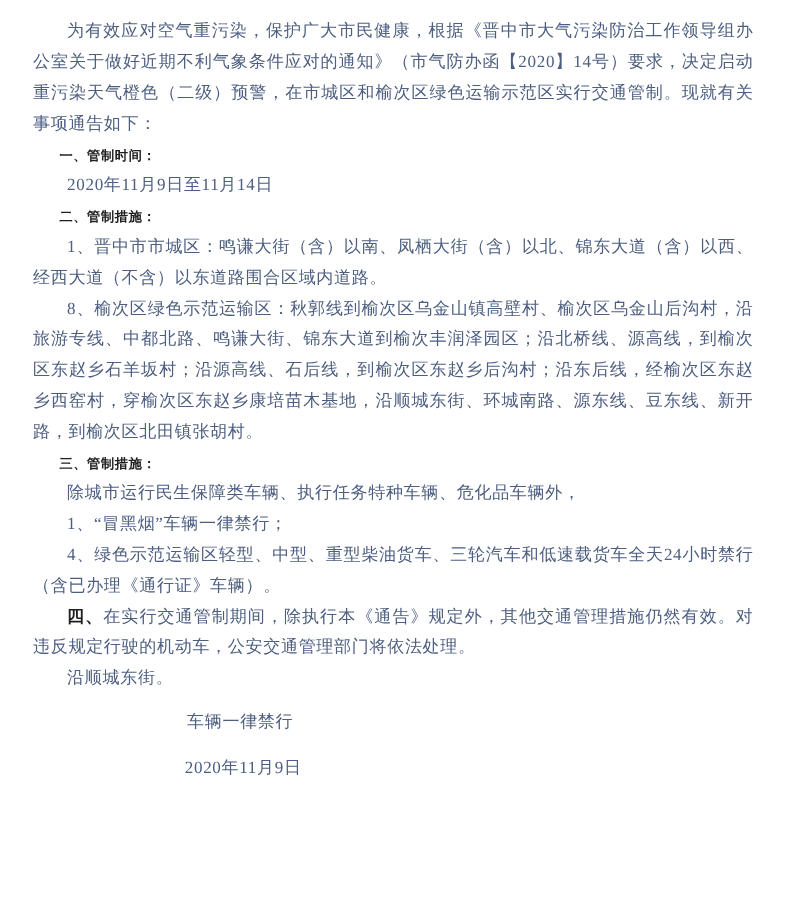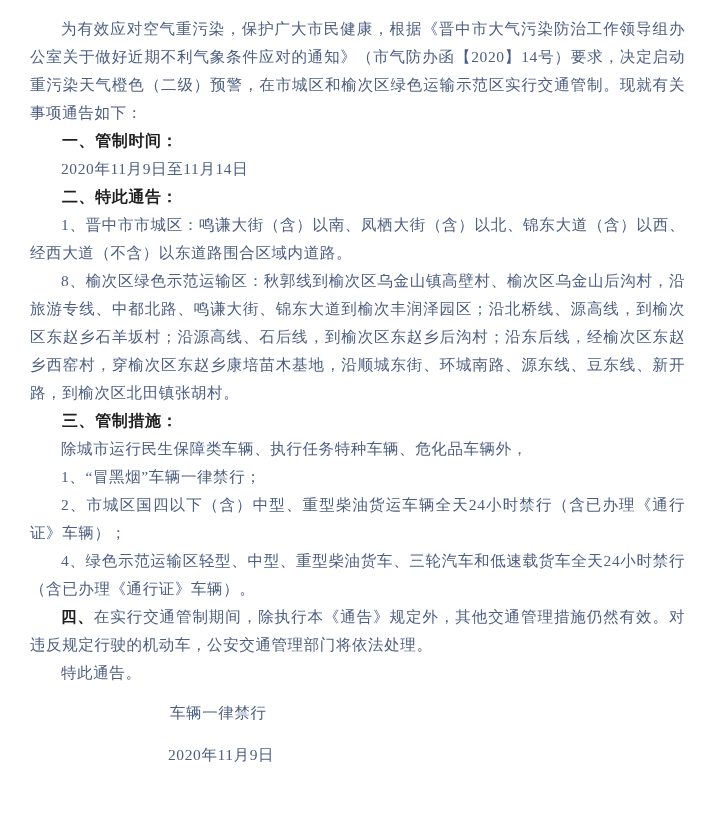--- a/index.html
+++ b/index.html
@@ -26,21 +26,21 @@
   }
   .doc p {
     margin: 0;
     text-indent: 2em;
   }
   .section-heading {
     margin: 0;
     text-indent: 2em;
     font-family: "Liberation Sans", "DejaVu Sans", sans-serif;
     font-weight: bold;
-    font-size: 16px;
+    font-size: 12px;
     line-height: 28px;
     color: #1f1f1f;
     letter-spacing: 0.6px;
   }
   .bold-lead {
     font-family: "Liberation Sans", "DejaVu Sans", sans-serif;
     font-weight: bold;
     color: #1f1f1f;
   }
   .signature {
@@ -57,31 +57,30 @@
 </head>
 <body>
 
 <div class="doc">
 
   <p>为有效应对空气重污染，保护广大市民健康，根据《晋中市大气污染防治工作领导组办公室关于做好近期不利气象条件应对的通知》（市气防办函【2020】14号）要求，决定启动重污染天气橙色（二级）预警，在市城区和榆次区绿色运输示范区实行交通管制。现就有关事项通告如下：</p>
 
   <h3 class="section-heading">一、管制时间：</h3>
   <p>2020年11月9日至11月14日</p>
 
-  <h3 class="section-heading">二、特此通告：</h3>
+  <h3 class="section-heading">二、管制措施：</h3>
   <p>1、晋中市市城区：鸣谦大街（含）以南、凤栖大街（含）以北、锦东大道（含）以西、经西大道（不含）以东道路围合区域内道路。</p>
   <p>8、榆次区绿色示范运输区：秋郭线到榆次区乌金山镇高壁村、榆次区乌金山后沟村，沿旅游专线、中都北路、鸣谦大街、锦东大道到榆次丰润泽园区；沿北桥线、源高线，到榆次区东赵乡石羊坂村；沿源高线、石后线，到榆次区东赵乡后沟村；沿东后线，经榆次区东赵乡西窑村，穿榆次区东赵乡康培苗木基地，沿顺城东街、环城南路、源东线、豆东线、新开路，到榆次区北田镇张胡村。</p>
 
   <h3 class="section-heading">三、管制措施：</h3>
   <p>除城市运行民生保障类车辆、执行任务特种车辆、危化品车辆外，</p>
   <p>1、“冒黑烟”车辆一律禁行；</p>
-  <p>2、市城区国四以下（含）中型、重型柴油货运车辆全天24小时禁行（含已办理《通行证》车辆）；</p>
   <p>4、绿色示范运输区轻型、中型、重型柴油货车、三轮汽车和低速载货车全天24小时禁行（含已办理《通行证》车辆）。</p>
 
   <p><span class="bold-lead">四、</span><span>在实行交通管制期间，除执行本《通告》规定外，其他交通管理措施仍然有效。对违反规定行驶的机动车，公安交通管理部门将依法处理。</span></p>
 
-  <p>特此通告。</p>
+  <p>沿顺城东街。</p>
 
   <p class="signature">车辆一律禁行</p>
 
   <p class="issue-date">2020年11月9日</p>
 
 </div>
 
 </body></html>

